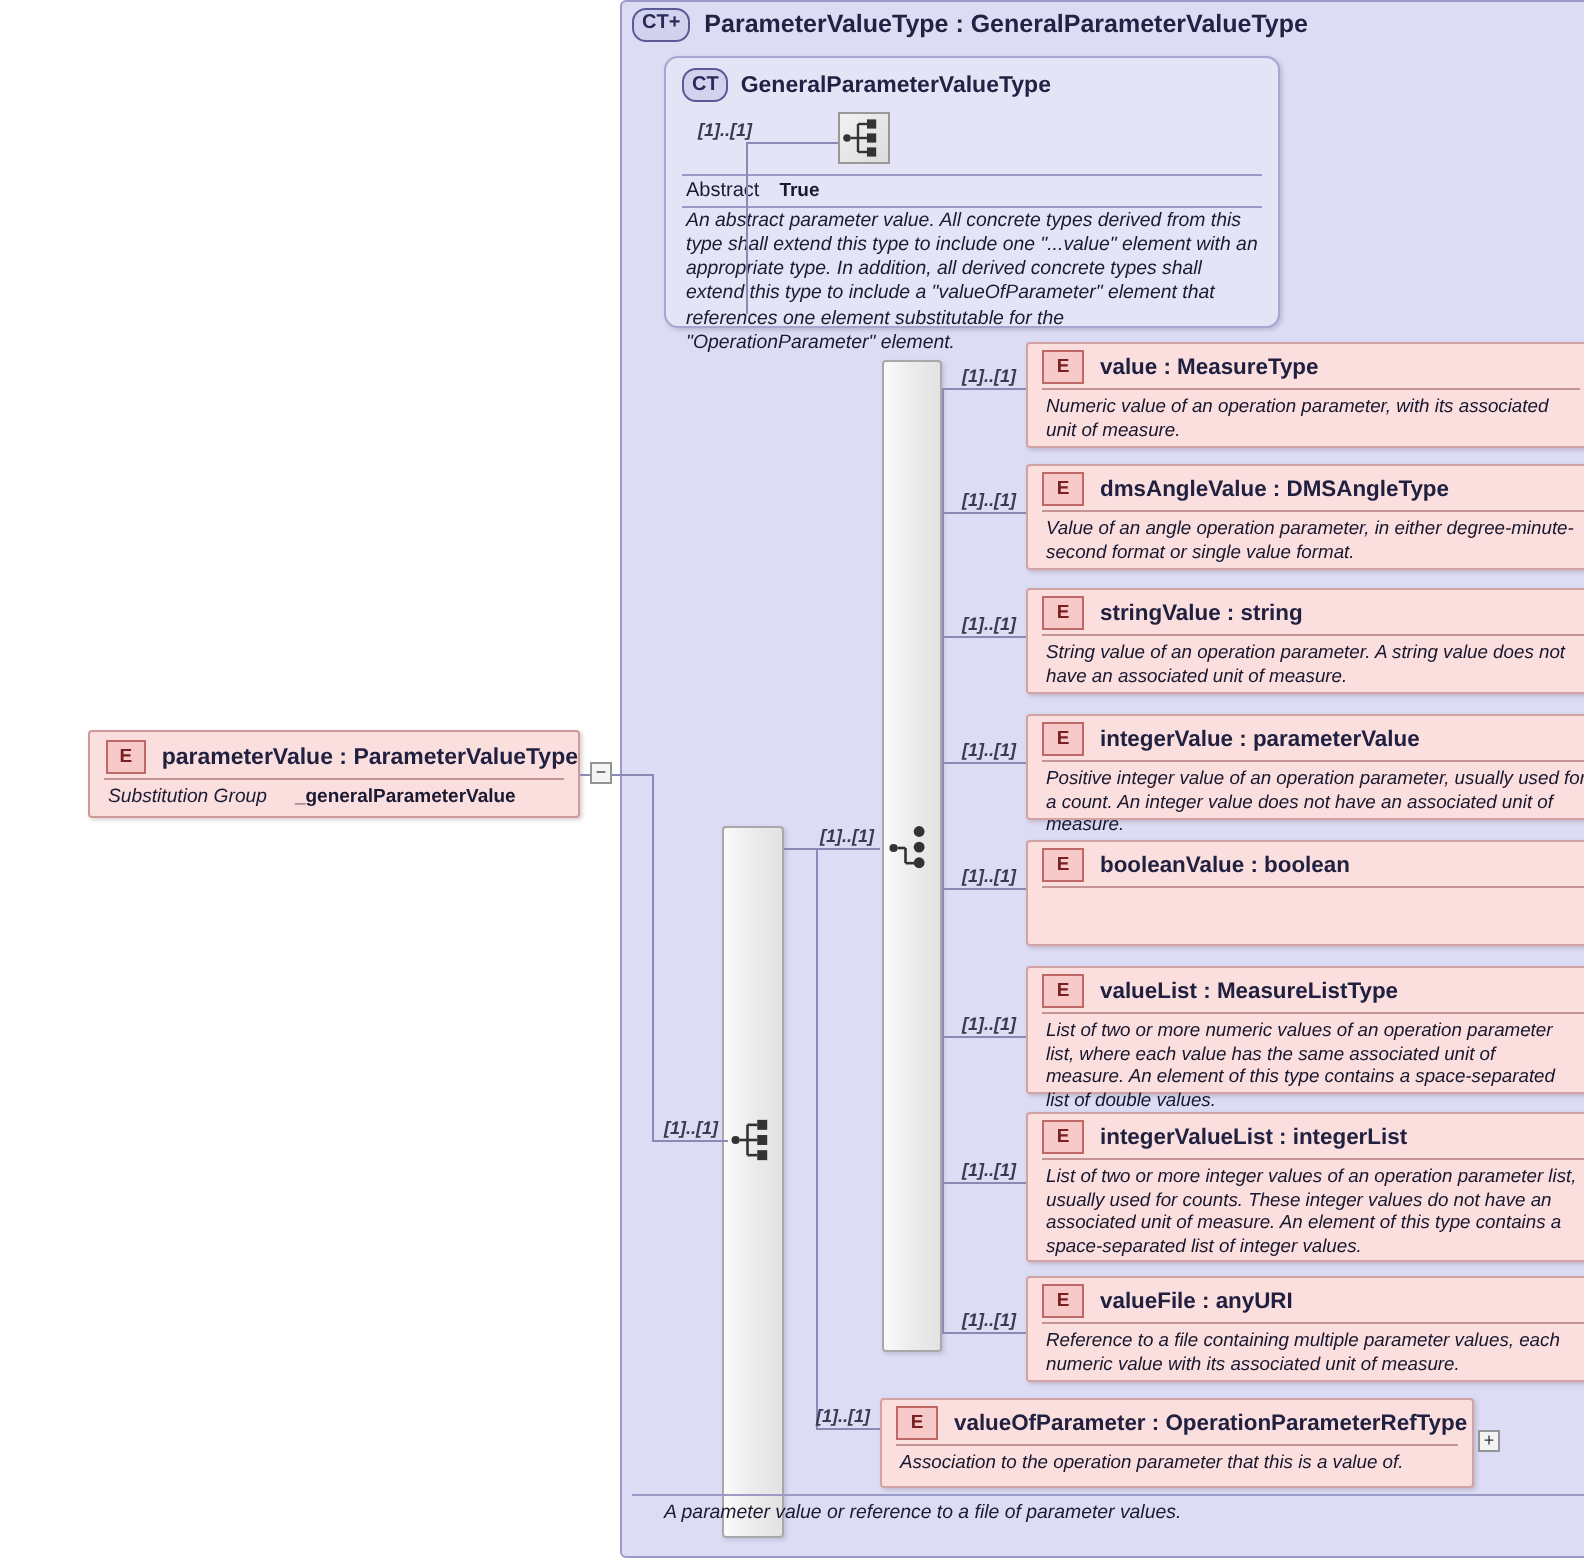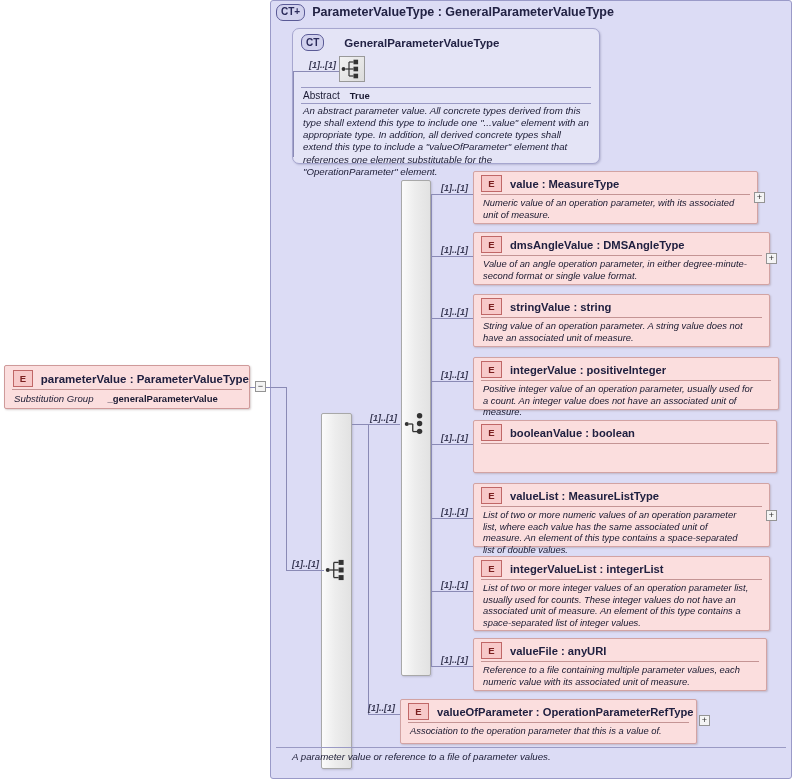--- a/index.html
+++ b/index.html
@@ -13,21 +13,21 @@
   }
   #root {
     position: relative;
     width: 792px;
     height: 779px;
     overflow: hidden;
     background: #ffffff;
   }
 
   
-  .abs { position: absolute; box-sizing: border-box; }
+  .abs { position: absolute; box-sizing: border-box; margin-left: 40px; }
 
   
   .ct-outer {
     left: 270px; top: 0px; width: 522px; height: 779px;
     background: #dcdcf5;
     border: 1px solid #9a9ac8;
     border-radius: 3px;
   }
   .ct-outer-header {
     left: 276px; top: 2px; height: 20px;
@@ -51,21 +51,21 @@
 
   
   .ct-inner {
     left: 292px; top: 28px; width: 308px; height: 136px;
     background: #e4e4f6;
     border: 1px solid #a6a6cf;
     border-radius: 7px;
     box-shadow: 1px 1px 2px rgba(90,90,130,0.28);
   }
   .ct-inner-head {
-    display: flex; align-items: center; gap: 20px;
+    display: flex; align-items: center; gap: 6px;
     padding: 5px 0 0 8px;
   }
   .ct-inner-title {
     font-size: 11.5px; font-weight: bold; color: #222244;
     white-space: nowrap;
   }
   .ct-inner-modelrow {
     position: relative; height: 36px;
   }
   .card-rule {
@@ -352,21 +352,21 @@
       <span class="badge-e">E</span>
       <span class="elem-title">stringValue : string</span>
     </div>
     <div class="elem-sep"></div>
     <div class="elem-desc">String value of an operation parameter. A string value does not have an associated unit of measure.</div>
   </div>
 
   <div class="abs elem-card" style="left:473px; top:357px; width:306px; height:53px;">
     <div class="elem-head">
       <span class="badge-e">E</span>
-      <span class="elem-title">integerValue : positiveInteger</span>
+      <span class="elem-title">integerValue : parameterValue</span>
     </div>
     <div class="elem-sep"></div>
     <div class="elem-desc">Positive integer value of an operation parameter, usually used for a count. An integer value does not have an associated unit of measure.</div>
   </div>
 
   <div class="abs elem-card" style="left:473px; top:420px; width:304px; height:53px;">
     <div class="elem-head">
       <span class="badge-e">E</span>
       <span class="elem-title">booleanValue : boolean</span>
     </div>

